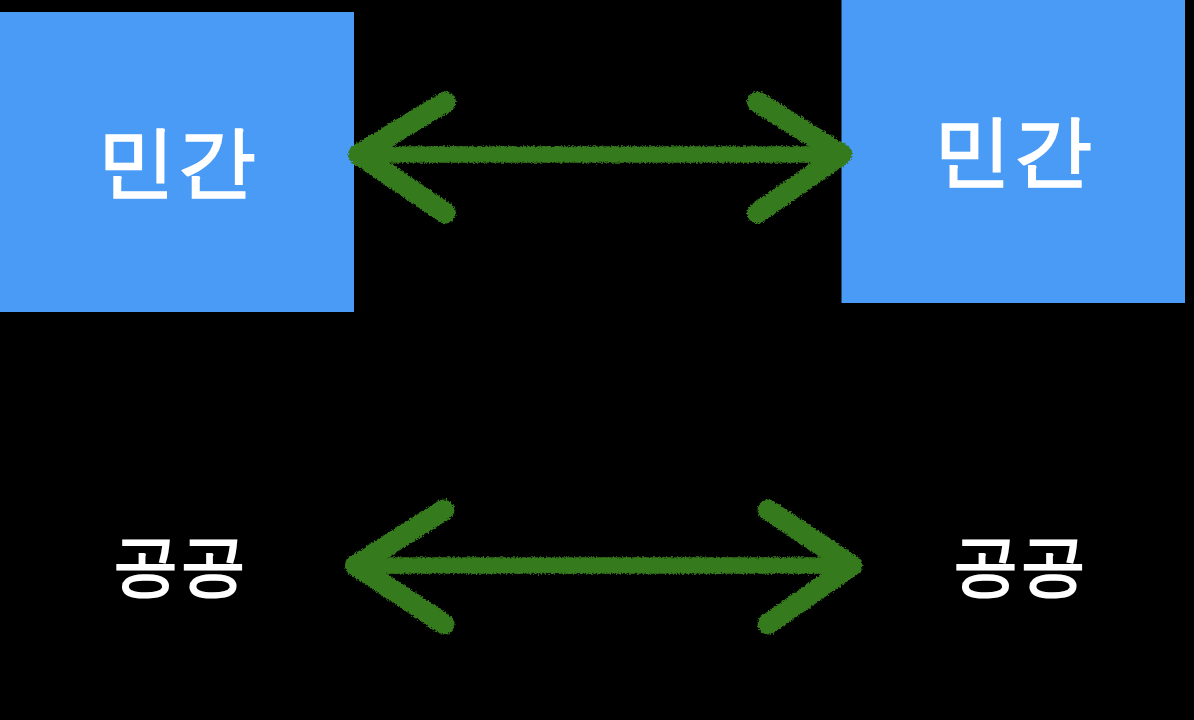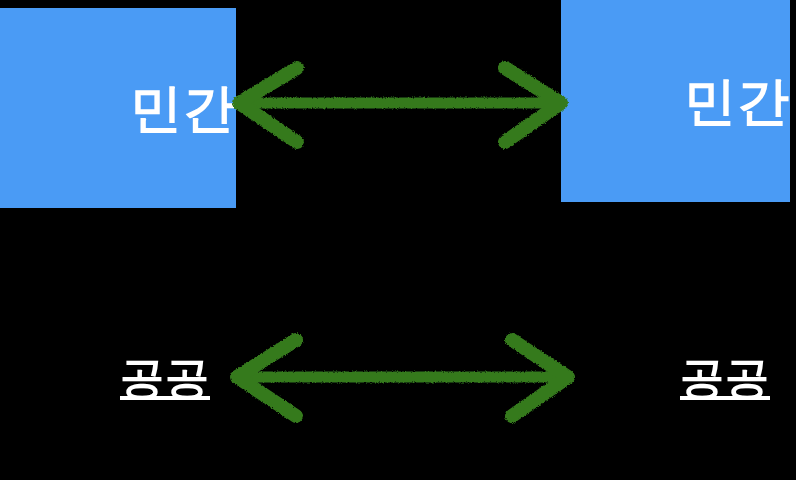--- a/index.html
+++ b/index.html
@@ -17,39 +17,38 @@
   #canvas {
     position: relative;
     width: 796px;
     height: 480px;
     background: #000000;
   }
   .node-box {
     position: absolute;
     display: flex;
     align-items: center;
-    justify-content: flex-end;
+    justify-content: center;
     box-sizing: border-box;
   }
   .node-box.filled {
     background: #4a9bf5;
   }
   .node-label {
     color: #ffffff;
     font-weight: bold;
     font-size: 52px;
     line-height: 1;
     letter-spacing: 1px;
     white-space: nowrap;
     text-align: center;
     font-family: "DejaVu Sans", "Liberation Sans", sans-serif;
   }
   .node-label.small {
     font-size: 44px;
-    text-decoration: underline;
   }
   
   #node-private-left {
     left: 0px;
     top: 8px;
     width: 236px;
     height: 200px;
   }
   
   #node-private-right {

